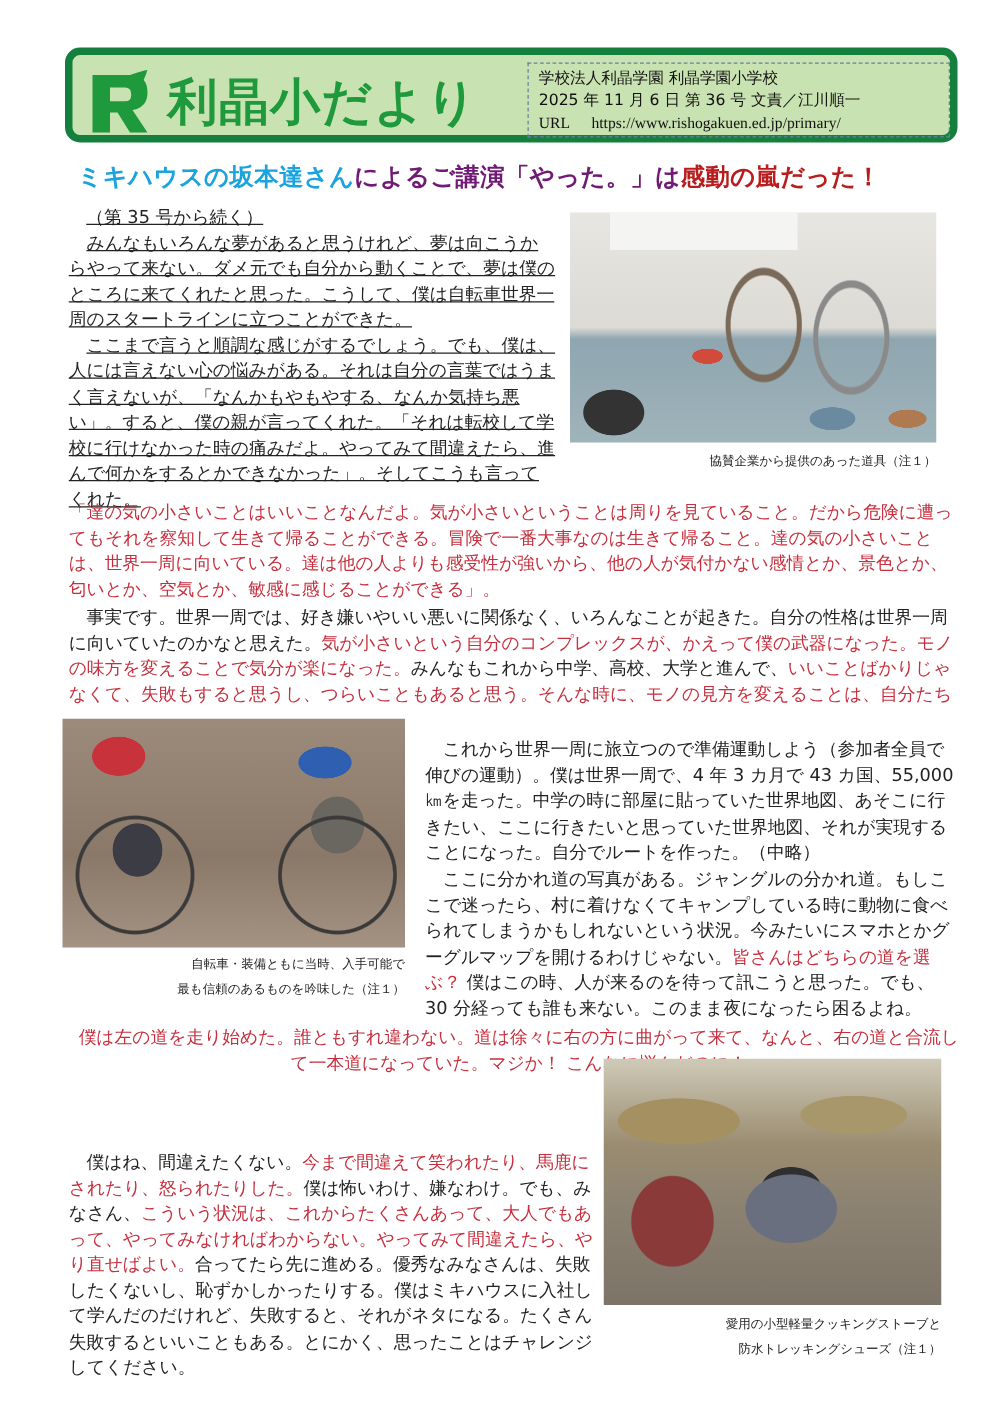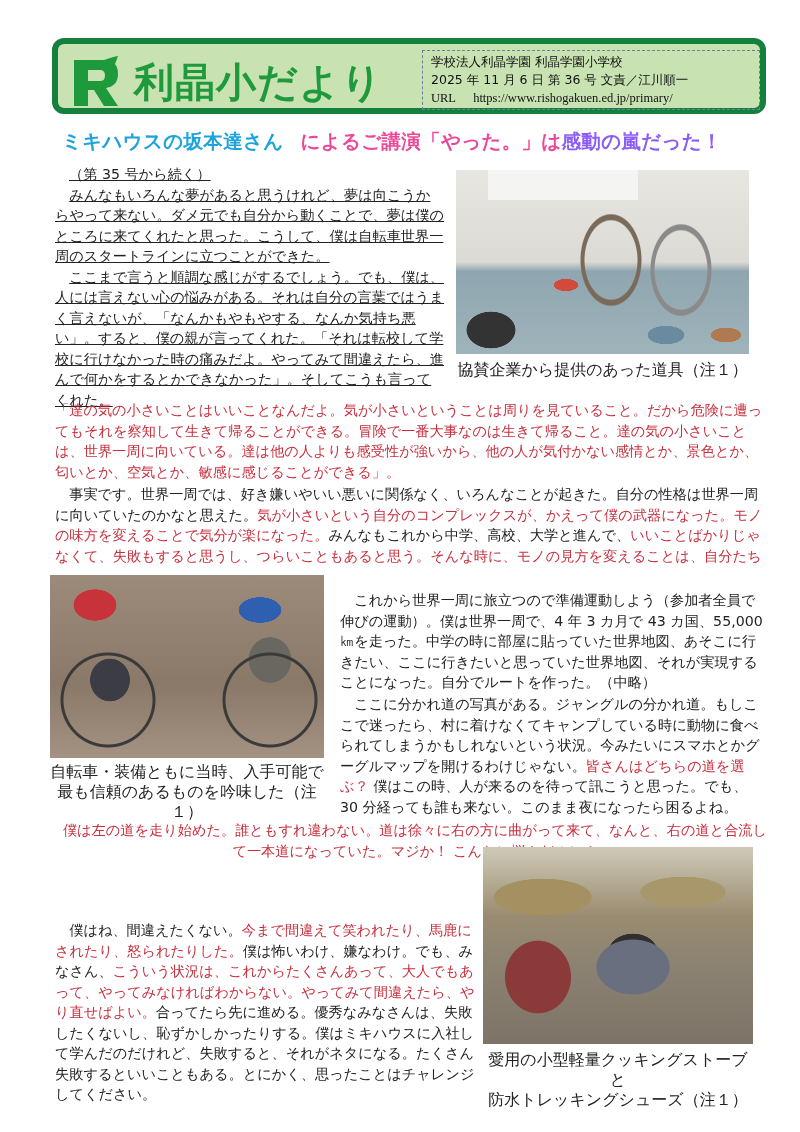--- a/index.html
+++ b/index.html
@@ -13,29 +13,29 @@
                 color: #1e9a3c; letter-spacing: 1px; line-height: 56px; }
   .info-box { position: absolute; left: 364px; top: 6px; width: 338px; height: 60px;
               border: 1.5px dashed #6a7fa0; box-sizing: border-box; padding: 2px 8px;
               font-size: 12.5px; line-height: 18px; color: #111; }
   .info-box .url { font-family: "Liberation Serif", serif; font-size: 12.5px; }
   .info-box .url span.lbl { margin-right: 14px; }
 
   .headline { position: absolute; left: 62px; top: 128px; width: 700px; font-size: 19.5px;
               font-weight: bold; white-space: nowrap; letter-spacing: 0.3px; }
   .h-blue { color: #1aa3dd; }
-  .h-green { color: #ec4899; margin-left: 17px; }
-  .h-red { color: #8b5cf6; text-align: right; }
+  .h-green { color: #701a75; }
+  .h-red { color: #b91c1c; text-align: right; }
 
   .para { position: absolute; font-size: 14.2px; line-height: 20.5px; color: #222; }
   .red { color: #c62f3d; }
   .indent { text-indent: 1em; }
 
   .photo { position: absolute; overflow: hidden; }
-  .caption { position: absolute; font-size: 16px; text-align: center; line-height: 20px; color: #222; }
+  .caption { position: absolute; font-size: 10px; text-align: right; line-height: 20px; color: #222; }
 
   .p1 { left: 456px; top: 170px; width: 293px; height: 184px;
         background:
           linear-gradient(#f4f4f2 0 0) 32px 0/150px 30px no-repeat,
           radial-gradient(ellipse 30px 45px at 155px 90px, transparent 26px, #7a6a5a 27px, #7a6a5a 30px, transparent 31px),
           radial-gradient(ellipse 30px 45px at 225px 100px, transparent 26px, #8a8a8a 27px, #8a8a8a 30px, transparent 31px),
           radial-gradient(ellipse 40px 30px at 35px 160px, #333 0 60%, transparent 62%),
           radial-gradient(ellipse 30px 15px at 210px 165px, #6a8aa0 0 60%, transparent 62%),
           radial-gradient(ellipse 25px 12px at 270px 165px, #b07a50 0 60%, transparent 62%),
           radial-gradient(ellipse 20px 10px at 110px 115px, #d24a3a 0 60%, transparent 62%),

